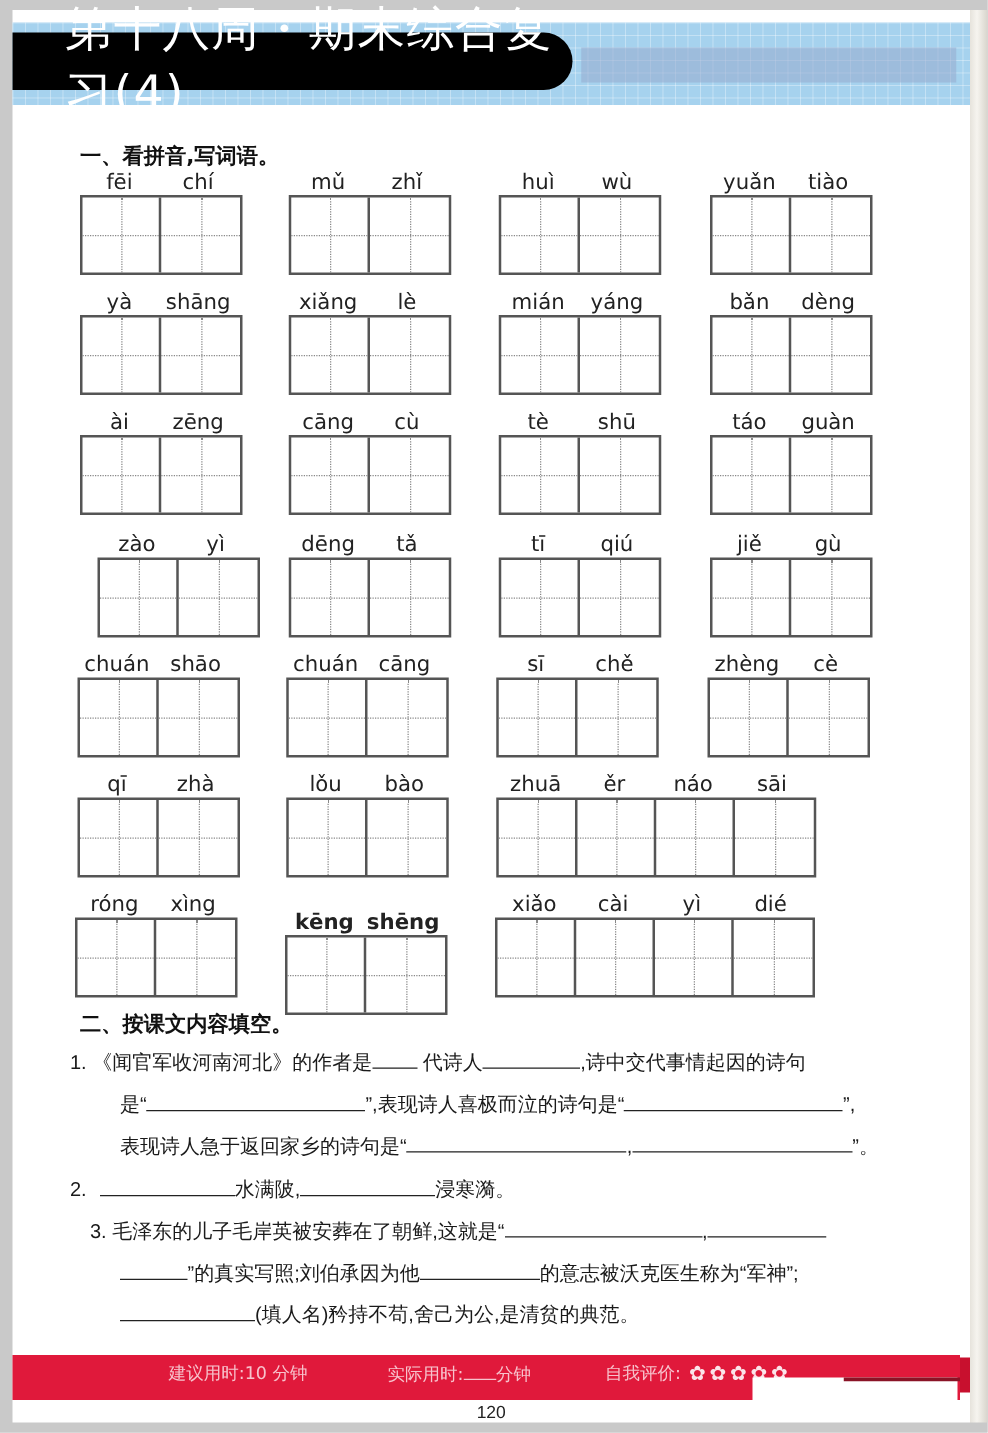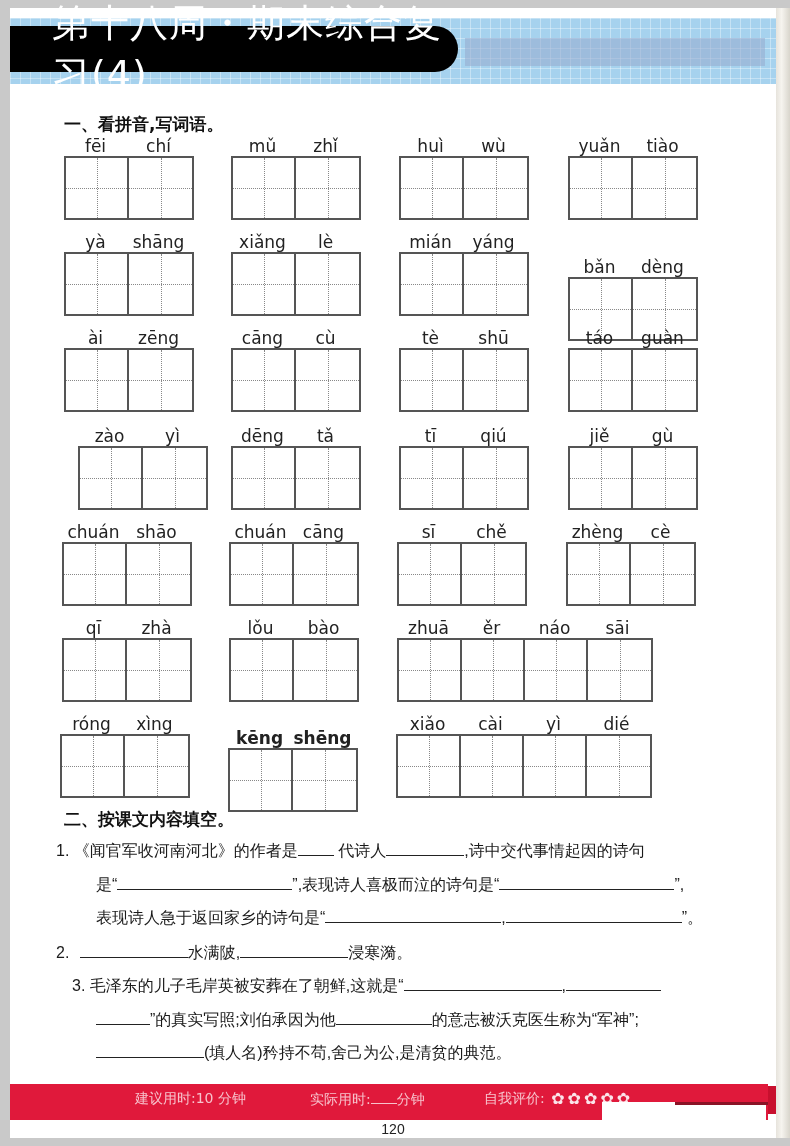--- a/index.html
+++ b/index.html
@@ -169,21 +169,21 @@
       <div class="word" style="left: 389px; top: 224px;">
         <div class="pinyin-row">
           <span>mián</span>
           <span>yáng</span>
         </div>
         <div class="boxes">
           <div class="cell"></div>
           <div class="cell"></div>
         </div>
       </div>
-      <div class="word" style="left: 558px; top: 224px; margin-top: 25px;">
+      <div class="word" style="left: 558px; top: 224px;">
         <div class="pinyin-row">
           <span>bǎn</span>
           <span>dèng</span>
         </div>
         <div class="boxes">
           <div class="cell"></div>
           <div class="cell"></div>
         </div>
       </div>
       <div class="word" style="left: 54px; top: 320px;">

